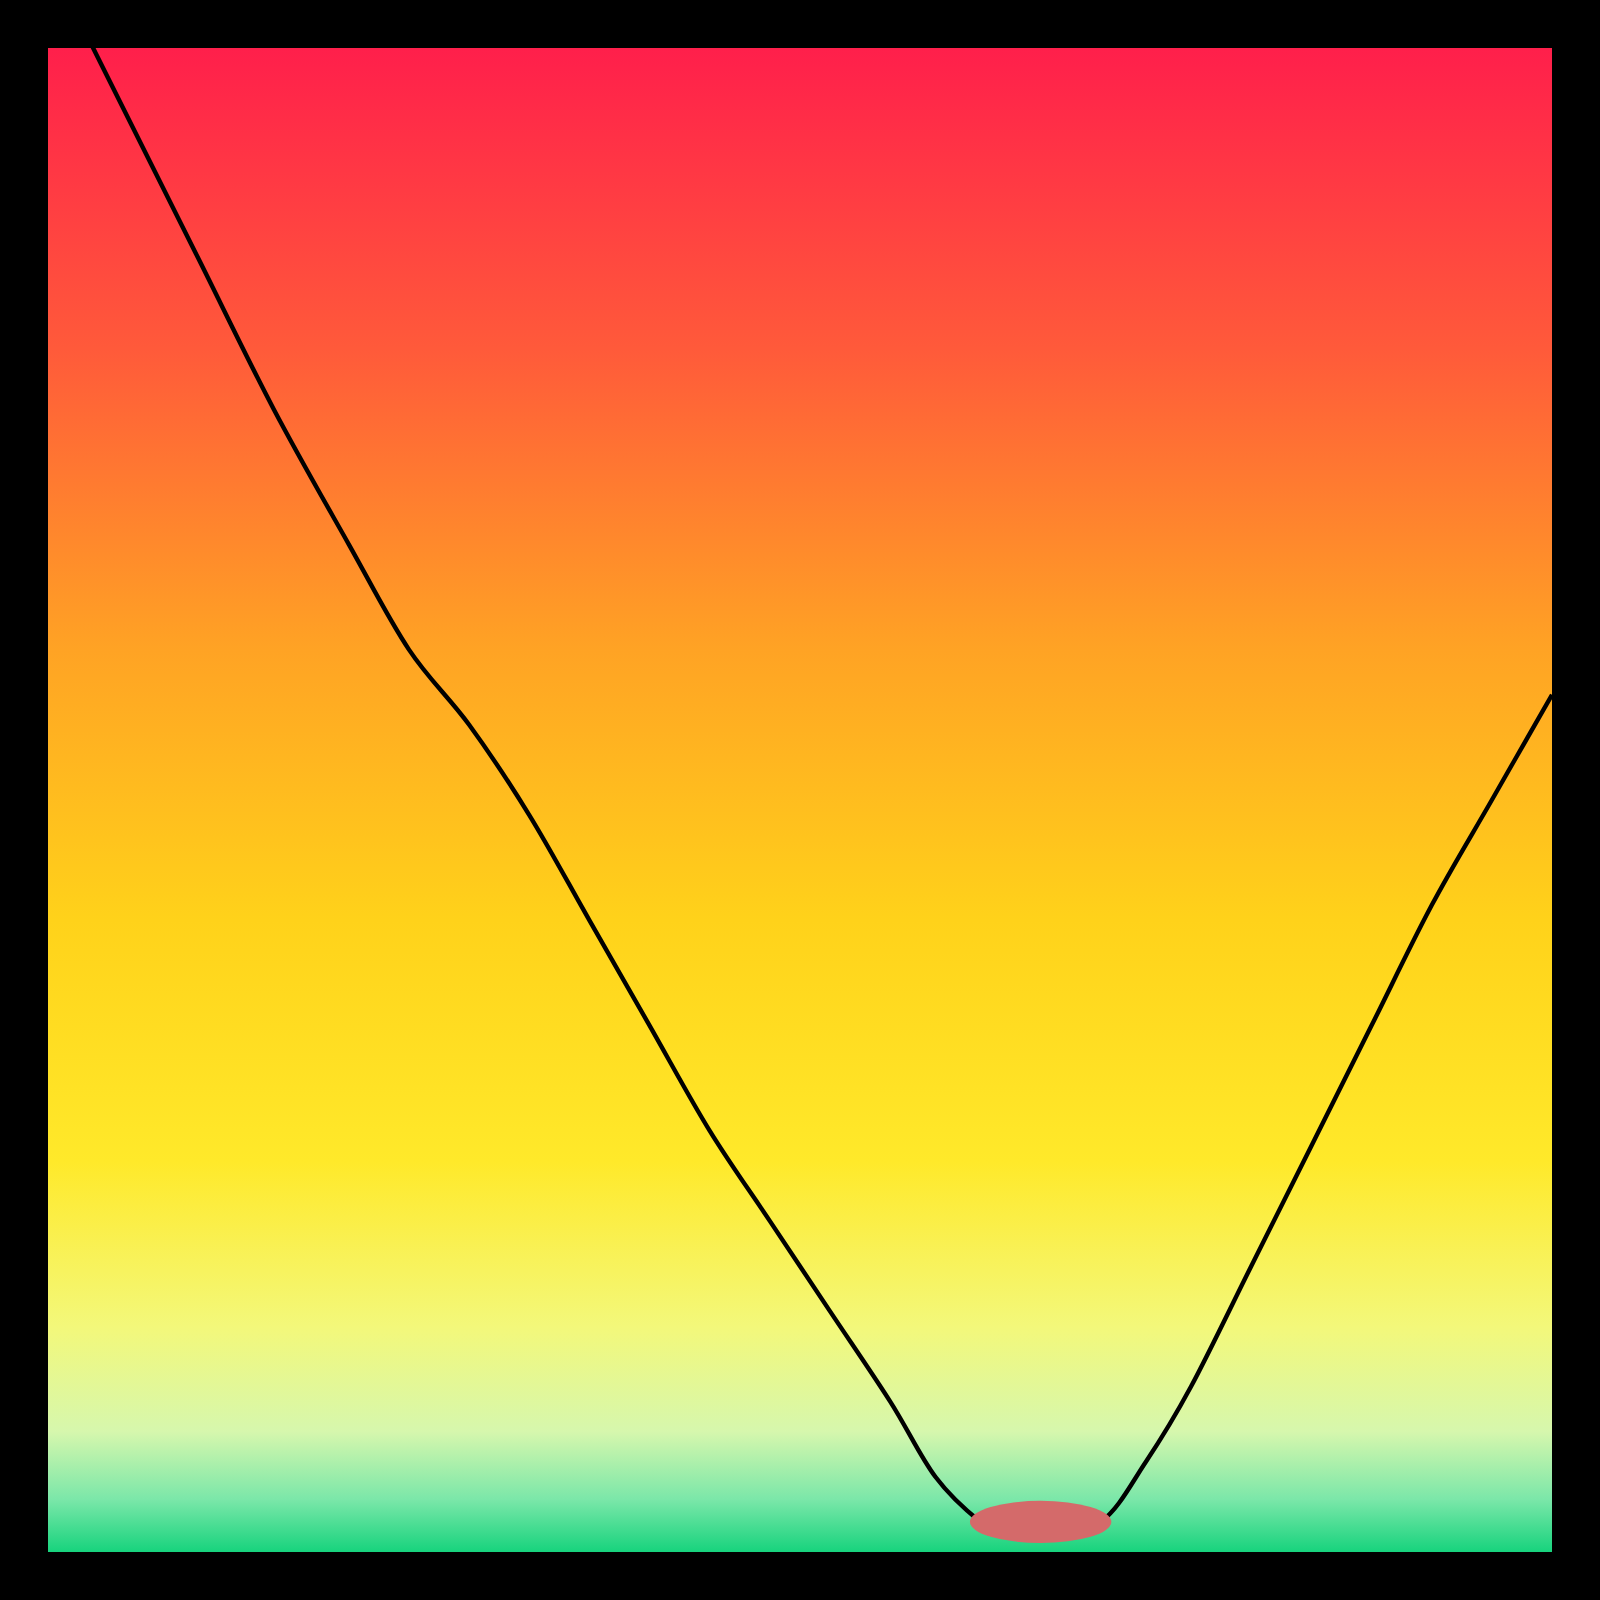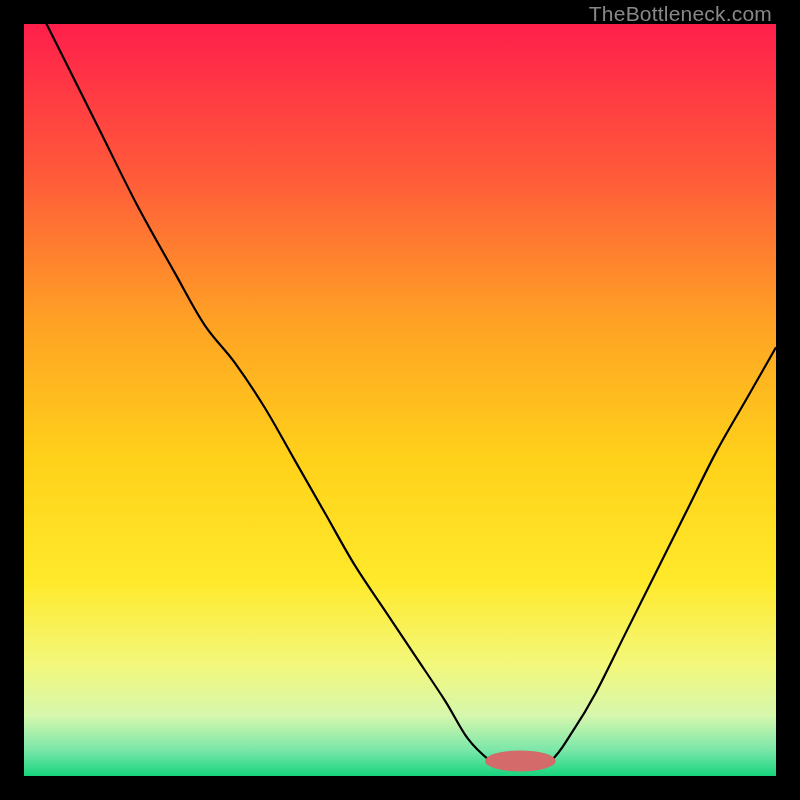--- a/index.html
+++ b/index.html
@@ -54,14 +54,13 @@
             <stop offset="92%" stop-color="#d6f7ad"></stop>
             <stop offset="96.5%" stop-color="#7be7a9"></stop>
             <stop offset="100%" stop-color="#17d37d"></stop>
           </linearGradient>
       </defs>
       <rect id="bg-rect" x="0" y="0" width="752" height="752" fill="url(#heat)"></rect>
       <path id="curve" fill="none" stroke="#000000" stroke-width="2.2" d="M 0 -45.120000000000005 C 6.266666666666667 -32.586666666666666, 25.06666666666667 5.013333333333378, 37.6 30.08000000000004 C 50.13333333333333 55.146666666666704, 62.66666666666667 80.21333333333331, 75.2 105.27999999999997 C 87.73333333333333 130.34666666666664, 100.26666666666667 156.66666666666669, 112.8 180.48000000000002 C 125.33333333333333 204.29333333333335, 139.12 228.10666666666663, 150.4 248.15999999999997 C 161.68 268.2133333333333, 170.45333333333332 285.76, 180.48 300.8 C 190.50666666666666 315.84000000000003, 200.53333333333336 324.61333333333334, 210.56000000000003 338.4 C 220.5866666666667 352.1866666666666, 230.61333333333334 367.22666666666663, 240.64000000000001 383.52 C 250.66666666666669 399.81333333333333, 260.6933333333333 418.61333333333334, 270.71999999999997 436.16 C 280.7466666666666 453.7066666666667, 290.7733333333333 471.25333333333333, 300.8 488.8 C 310.8266666666667 506.3466666666667, 320.85333333333335 525.1466666666666, 330.88 541.4399999999999 C 340.90666666666664 557.7333333333332, 350.9333333333333 571.52, 360.96 586.56 C 370.9866666666667 601.5999999999999, 381.0133333333333 616.64, 391.04 631.68 C 401.0666666666667 646.7199999999999, 412.34666666666675 663.0133333333333, 421.12000000000006 676.8 C 429.8933333333334 690.5866666666666, 436.15999999999997 704.3733333333333, 443.67999999999995 714.4 C 451.19999999999993 724.4266666666666, 459.97333333333336 731.9466666666667, 466.24 736.96 C 472.50666666666666 741.9733333333334, 476.2666666666667 743.2266666666667, 481.28000000000003 744.48 C 486.29333333333335 745.7333333333333, 488.80000000000007 745.7333333333333, 496.32000000000005 744.48 C 503.84000000000003 743.2266666666667, 517.6266666666667 743.2266666666667, 526.4 736.96 C 535.1733333333333 730.6933333333334, 541.44 718.16, 548.96 706.88 C 556.48 695.6, 562.7466666666667 685.5733333333333, 571.52 669.28 C 580.2933333333333 652.9866666666667, 591.5733333333334 629.1733333333333, 601.6 609.12 C 611.6266666666667 589.0666666666667, 621.6533333333333 569.0133333333333, 631.68 548.96 C 641.7066666666666 528.9066666666668, 651.7333333333333 508.85333333333335, 661.76 488.8 C 671.7866666666666 468.74666666666667, 681.8133333333334 447.44, 691.84 428.64 C 701.8666666666667 409.84, 711.8933333333333 393.5466666666667, 721.92 376 C 731.9466666666666 358.4533333333333, 746.9866666666667 332.1333333333333, 752 323.36"></path>
       <ellipse id="marker" fill="#d46a6a" cx="496.32000000000005" cy="736.96" rx="35.344" ry="10.527999999999999"></ellipse>
     </svg>
   </div>
-  <div class="watermark">TheBottleneck.com</div>
 </div>
 
 </body></html>

